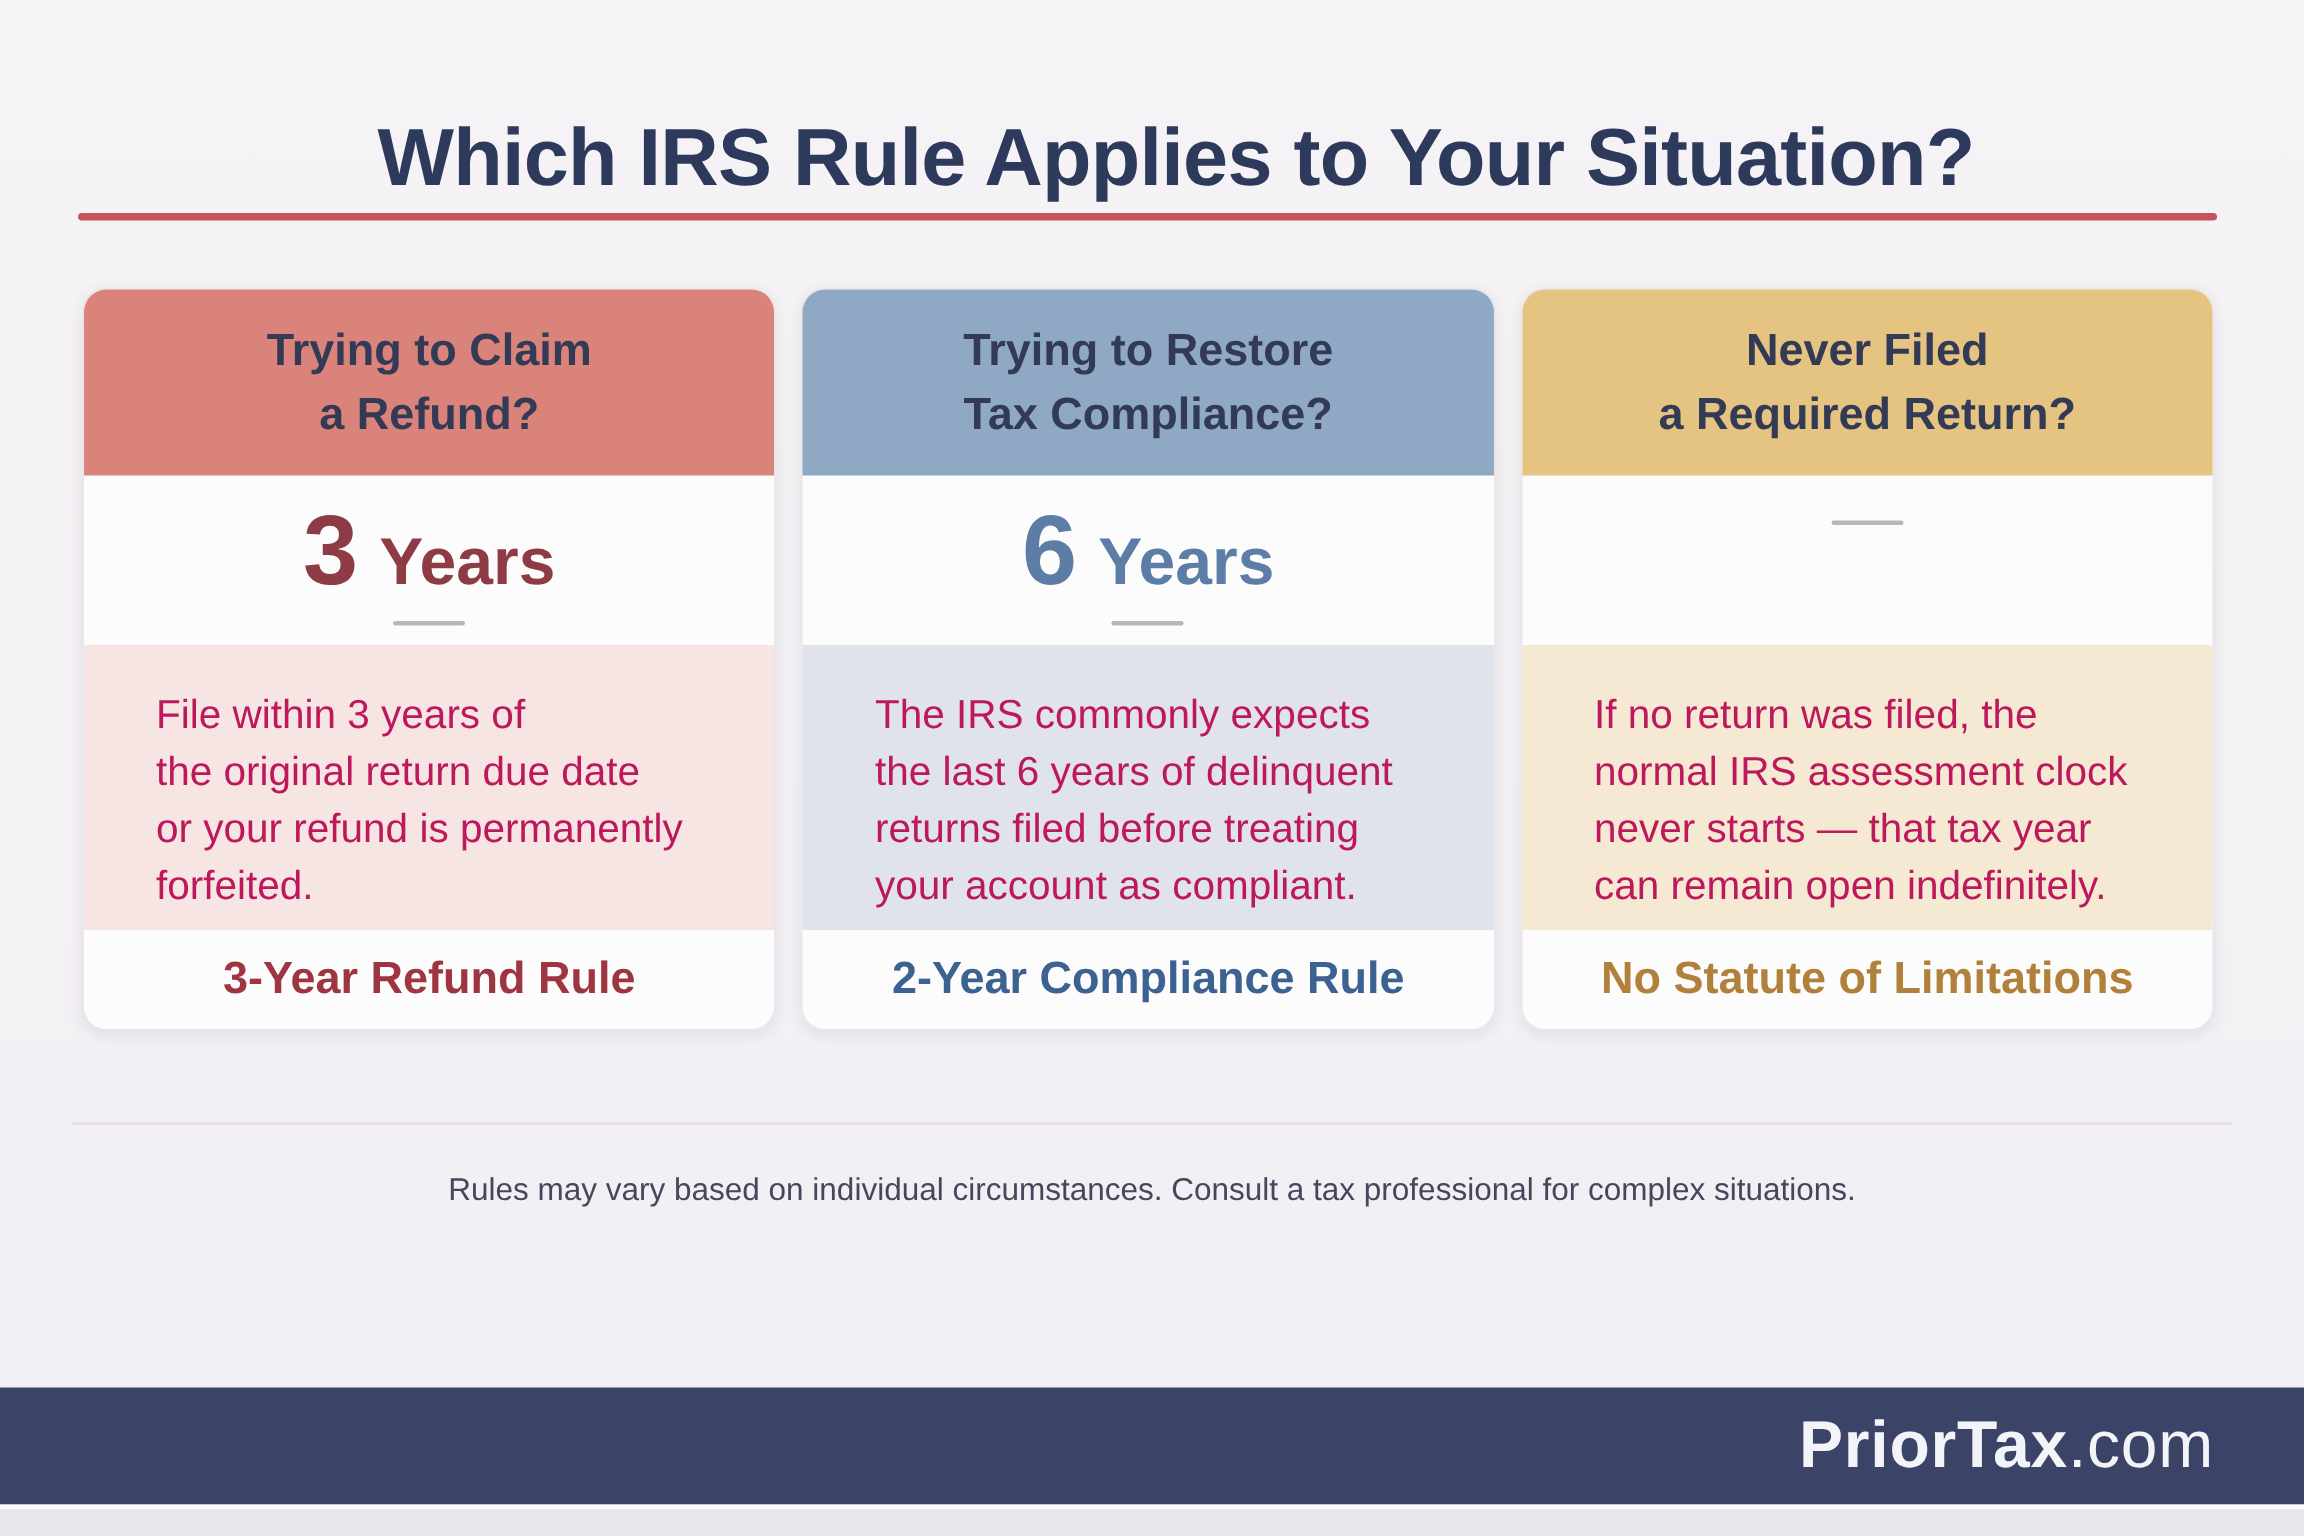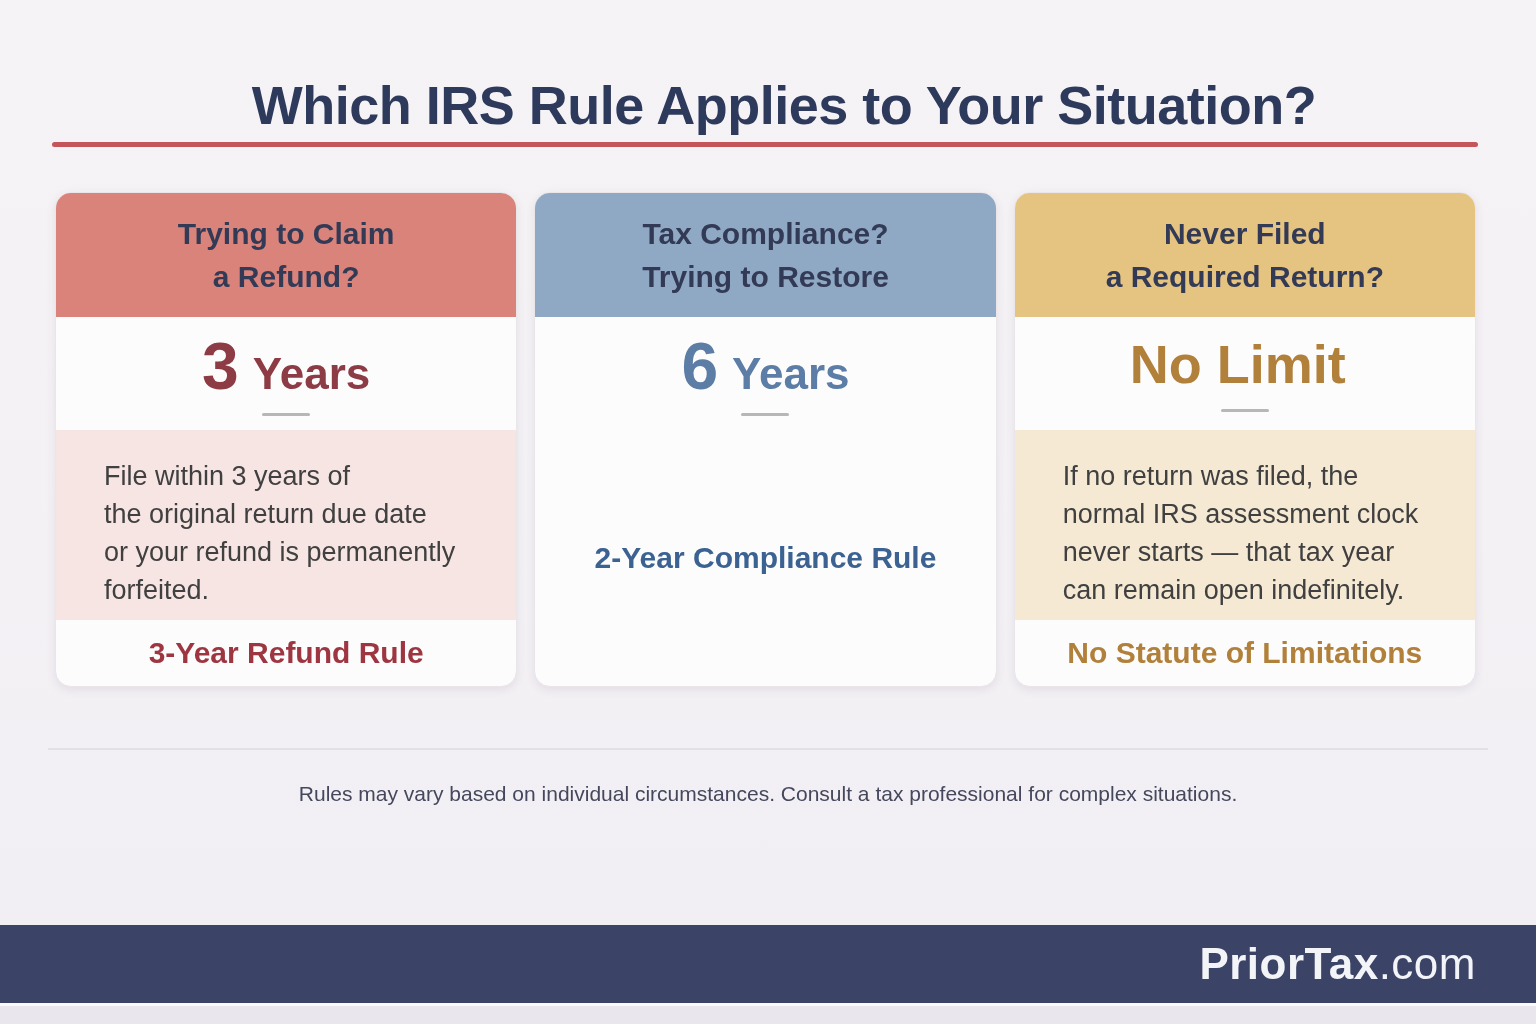--- a/index.html
+++ b/index.html
@@ -41,21 +41,21 @@
   .value-row{display:flex;align-items:baseline;gap:14px;}
   .value-number{font-size:66px;font-weight:bold;line-height:66px;}
   .value-unit{font-size:44px;font-weight:bold;}
   .card-gold .value-number{font-size:54px;line-height:62px;}
   .card-red  .value-number,.card-red  .value-unit{color:#8d3b45;}
   .card-blue .value-number,.card-blue .value-unit{color:#5b7da6;}
   .card-gold .value-number,.card-gold .value-unit{color:#b1803a;}
   .value-rule{width:48px;height:3px;background:#b9b6ba;margin-top:14px;border-radius:2px;}
   .card-band{
     height:190px;box-sizing:border-box;padding:27px 30px 0 48px;
-    font-size:27px;line-height:38px;color:#404040;text-align:left;
+    font-size:27px;line-height:38px;color:#be185d;text-align:left;
   }
   .card-red  .card-band{background:#f7e5e3;}
   .card-blue .card-band{background:#e0e3eb;}
   .card-gold .card-band{background:#f5e9d4;}
   .desc-line{display:block;}
   .card-label{
     flex:1;display:flex;align-items:center;justify-content:center;
     font-size:30px;font-weight:bold;border-radius:0 0 15px 15px;
   }
   .card-red  .card-label{color:#9e3642;}
@@ -110,43 +110,45 @@
         <span class="desc-line">File within 3 years of</span>
         <span class="desc-line">the original return due date</span>
         <span class="desc-line">or your refund is permanently</span>
         <span class="desc-line">forfeited.</span>
       </div>
       <div class="card-label">3-Year Refund Rule</div>
     </section>
 
     <section class="card card-blue">
       <header class="card-header">
+        <span>Trying to Restore</span>
         <span>Tax Compliance?</span>
-        <span>Trying to Restore</span>
       </header>
       <div class="card-value">
         <div class="value-row">
           <span class="value-number">6</span>
           <span class="value-unit">Years</span>
         </div>
         <div class="value-rule"></div>
+      </div>
+      <div class="card-band">
+        <span class="desc-line">The IRS commonly expects</span>
+        <span class="desc-line">the last 6 years of delinquent</span>
+        <span class="desc-line">returns filed before treating</span>
+        <span class="desc-line">your account as compliant.</span>
       </div>
       <div class="card-label">2-Year Compliance Rule</div>
     </section>
 
     <section class="card card-gold">
       <header class="card-header">
         <span>Never Filed</span>
         <span>a Required Return?</span>
       </header>
       <div class="card-value">
-        <div class="value-row">
-          <span class="value-number">No Limit</span>
-          <span class="value-unit"></span>
-        </div>
         <div class="value-rule"></div>
       </div>
       <div class="card-band">
         <span class="desc-line">If no return was filed, the</span>
         <span class="desc-line">normal IRS assessment clock</span>
         <span class="desc-line">never starts — that tax year</span>
         <span class="desc-line">can remain open indefinitely.</span>
       </div>
       <div class="card-label">No Statute of Limitations</div>
     </section>

